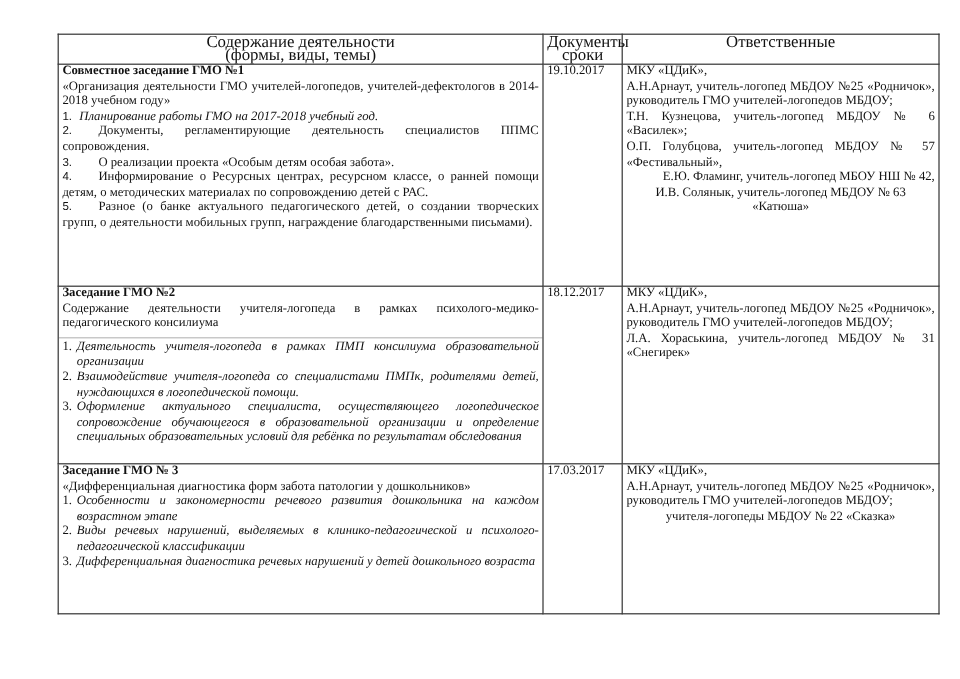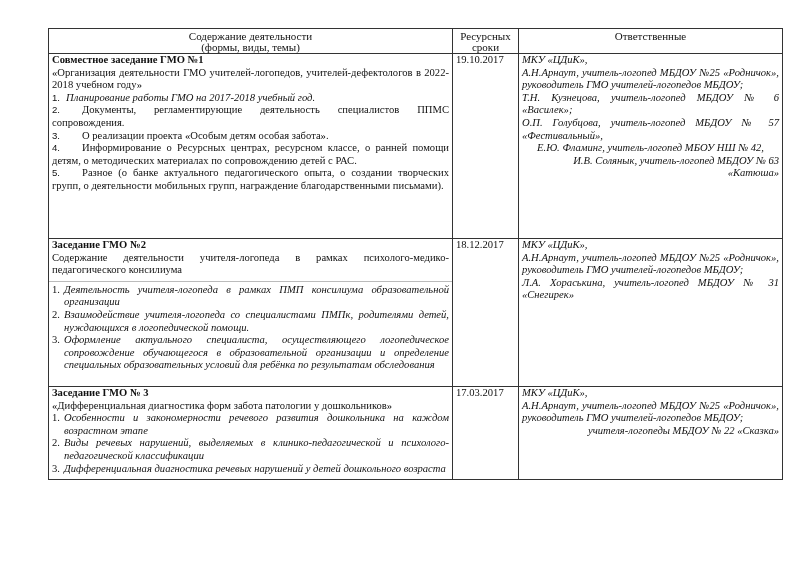--- a/index.html
+++ b/index.html
@@ -13,81 +13,81 @@
     width: 734px; border-collapse: collapse; table-layout: fixed;
     font-size: 10.6px; line-height: 12.6px;
   }
   table.plan td, table.plan th {
     border: 1px solid #333; vertical-align: top; padding: 0 3px;
   }
   col.c1 { width: 404px; }
   col.c2 { width: 66px; }
   col.c3 { width: 264px; }
   th {
-    font-weight: normal; font-size: 11px; line-height: 10.5px;
+    font-weight: normal; font-size: 14px; line-height: 10.5px;
     padding-top: 2px !important; padding-bottom: 1px !important;
   }
   .title { font-weight: bold; font-family: Liberation Serif, serif; }
   .just { text-align: justify; text-align-last: left; }
   .nl { display: flex; }
   .num1 { font-family: "Liberation Sans", sans-serif; font-size: 9.6px; width: 30px; flex: none; }
   .num1.short { width: 10px; }
   .num2 { width: 12px; flex: none; }
   .flex1 { flex: 1; text-align: justify; font-style: italic; }
   .sep { border-top: 1px solid #bbb; margin: 4px -3px 2px -3px; padding: 0 3px; }
-  .resp div { text-align: justify; font-style: italic; }
+  .resp div { text-align: justify; }
   .date { padding-left: 2px; margin-left: 20px; }
 </style>
 </head>
 <body>
 
 <table class="plan">
   <colgroup>
       <col class="c1">
       <col class="c2">
       <col class="c3">
     </colgroup>
   <thead>
     <tr>
       <th>
         <div>Содержание деятельности</div>
         <div>(формы, виды, темы)</div>
       </th>
       <th>
-        <div>Ресурсных</div>
+        <div>Документы</div>
         <div>сроки</div>
       </th>
       <th>
         <div>Ответственные</div>
       </th>
     </tr>
   </thead>
   <tbody>
 
     <tr style="height:185px">
       <td>
         <div class="title">Совместное заседание ГМО №1</div>
-        <div class="just">«Организация деятельности ГМО учителей-логопедов, учителей-дефектологов в 2022-2018 учебном году»</div>
+        <div class="just">«Организация деятельности ГМО учителей-логопедов, учителей-дефектологов в 2014-2018 учебном году»</div>
         <div class="nl">
             <span class="num1 short">1.</span>
             <span class="flex1" style="padding-left:4px">Планирование работы ГМО на 2017-2018 учебный год.</span>
           </div>
         <div class="just"><span class="num1" style="display:inline-block">2.</span><span>Документы, регламентирующие деятельность специалистов ППМС сопровождения.</span></div>
         <div class="just"><span class="num1" style="display:inline-block">3.</span><span>О реализации проекта «Особым детям особая забота».</span></div>
         <div class="just"><span class="num1" style="display:inline-block">4.</span><span>Информирование о Ресурсных центрах, ресурсном классе, о ранней помощи детям, о методических материалах по сопровождению детей с РАС.</span></div>
-        <div class="just"><span class="num1" style="display:inline-block">5.</span><span>Разное (о банке актуального педагогического опыта, о создании творческих групп, о деятельности мобильных групп, награждение благодарственными письмами).</span></div>
+        <div class="just"><span class="num1" style="display:inline-block">5.</span><span>Разное (о банке актуального педагогического детей, о создании творческих групп, о деятельности мобильных групп, награждение благодарственными письмами).</span></div>
       </td>
       <td class="date">19.10.2017</td>
       <td class="resp">
         <div>МКУ «ЦДиК»,</div>
         <div>А.Н.Арнаут, учитель-логопед МБДОУ №25 «Родничок», руководитель ГМО учителей-логопедов МБДОУ;</div>
         <div>Т.Н. Кузнецова, учитель-логопед МБДОУ № 6 «Василек»;</div>
         <div>О.П. Голубцова, учитель-логопед МБДОУ № 57 «Фестивальный»,</div>
-        <div style="text-align:center">Е.Ю. Фламинг, учитель-логопед МБОУ НШ № 42,</div>
-        <div style="text-align:right">И.В. Солянык, учитель-логопед МБДОУ № 63 «Катюша»</div>
+        <div style="text-align:right">Е.Ю. Фламинг, учитель-логопед МБОУ НШ № 42,</div>
+        <div style="text-align:center">И.В. Солянык, учитель-логопед МБДОУ № 63 «Катюша»</div>
       </td>
     </tr>
 
     <tr style="height:148px">
       <td>
         <div class="title">Заседание ГМО №2</div>
         <div class="just">Содержание деятельности учителя-логопеда в рамках психолого-медико-педагогического консилиума</div>
         <div class="sep"></div>
         <div class="nl">
             <span class="num2">1.</span>
@@ -103,38 +103,38 @@
           </div>
       </td>
       <td class="date">18.12.2017</td>
       <td class="resp">
         <div>МКУ «ЦДиК»,</div>
         <div>А.Н.Арнаут, учитель-логопед МБДОУ №25 «Родничок», руководитель ГМО учителей-логопедов МБДОУ;</div>
         <div>Л.А. Хораськина, учитель-логопед МБДОУ № 31 «Снегирек»</div>
       </td>
     </tr>
 
-    <tr style="height:93px">
+    <tr style="height:125px">
       <td>
         <div class="title">Заседание ГМО № 3</div>
         <div>«Дифференциальная диагностика форм забота патологии у дошкольников»</div>
         <div class="nl">
             <span class="num2">1.</span>
             <span class="flex1">Особенности и закономерности речевого развития дошкольника на каждом возрастном этапе</span>
           </div>
         <div class="nl">
             <span class="num2">2.</span>
             <span class="flex1">Виды речевых нарушений, выделяемых в клинико-педагогической и психолого-педагогической классификации</span>
           </div>
         <div class="nl">
             <span class="num2">3.</span>
             <span class="flex1">Дифференциальная диагностика речевых нарушений у детей дошкольного возраста</span>
           </div>
       </td>
       <td class="date">17.03.2017</td>
       <td class="resp">
         <div>МКУ «ЦДиК»,</div>
         <div>А.Н.Арнаут, учитель-логопед МБДОУ №25 «Родничок», руководитель ГМО учителей-логопедов МБДОУ;</div>
-        <div style="text-align:right">учителя-логопеды МБДОУ № 22 «Сказка»</div>
+        <div style="text-align:center">учителя-логопеды МБДОУ № 22 «Сказка»</div>
       </td>
     </tr>
   </tbody>
 </table>
 
 </body></html>

